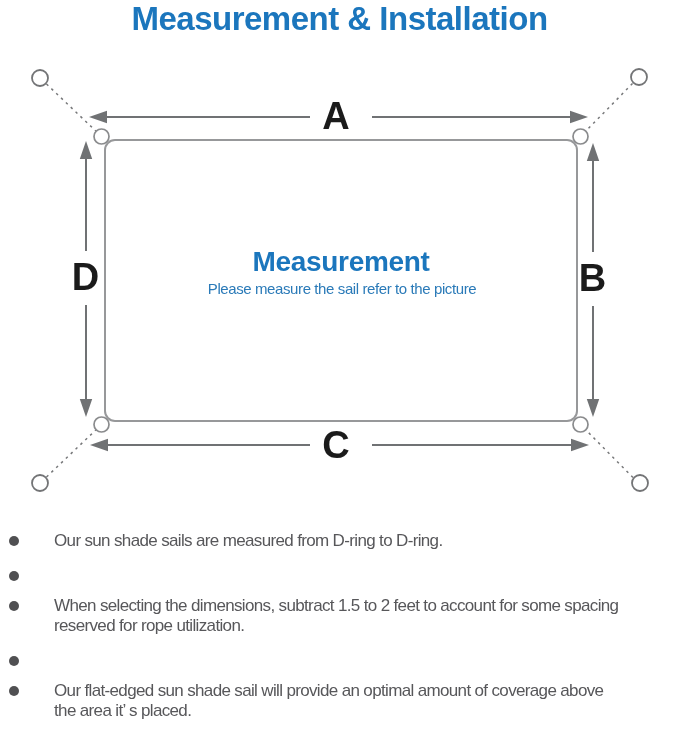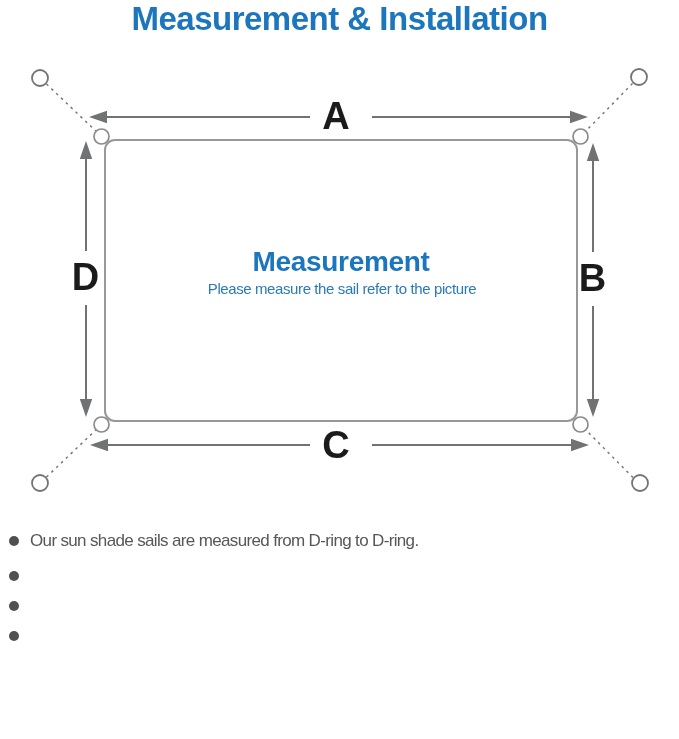--- a/index.html
+++ b/index.html
@@ -48,20 +48,21 @@
   ul.notes li { display: flex; align-items: flex-start; margin-bottom: 15px; }
   .bullet-dot {
     width: 10px; height: 10px; border-radius: 50%;
     background: #505052; flex: 0 0 10px;
     margin: 5px 11px 0 0;
   }
   .note-text {
     white-space: pre;
     font-size: 17px; line-height: 20px; letter-spacing: -0.65px;
     color: #57575a;
+    margin-left: 24px;
   }
 </style>
 </head>
 <body>
 
 <div class="page">
 
   <h1 class="page-title">Measurement &amp; Installation</h1>
 
   <svg class="diagram" width="679" height="520" viewBox="0 0 679 520">
@@ -123,19 +124,26 @@
   <ul class="notes">
     <li>
       <span class="bullet-dot"></span>
       <span class="note-text">Our sun shade sails are measured from D-ring to D-ring.</span>
     </li>
     <li>
       <span class="bullet-dot"></span>
     </li>
     <li>
       <span class="bullet-dot"></span>
+      <span class="note-text">When selecting the dimensions, subtract 1.5 to 2 feet to account for some spacing
+reserved for rope utilization.</span>
     </li>
     <li>
       <span class="bullet-dot"></span>
+    </li>
+    <li>
+      <span class="bullet-dot"></span>
+      <span class="note-text">Our flat-edged sun shade sail will provide an optimal amount of coverage above
+the area it’ s placed.</span>
     </li>
   </ul>
 
 </div>
 
 </body></html>

